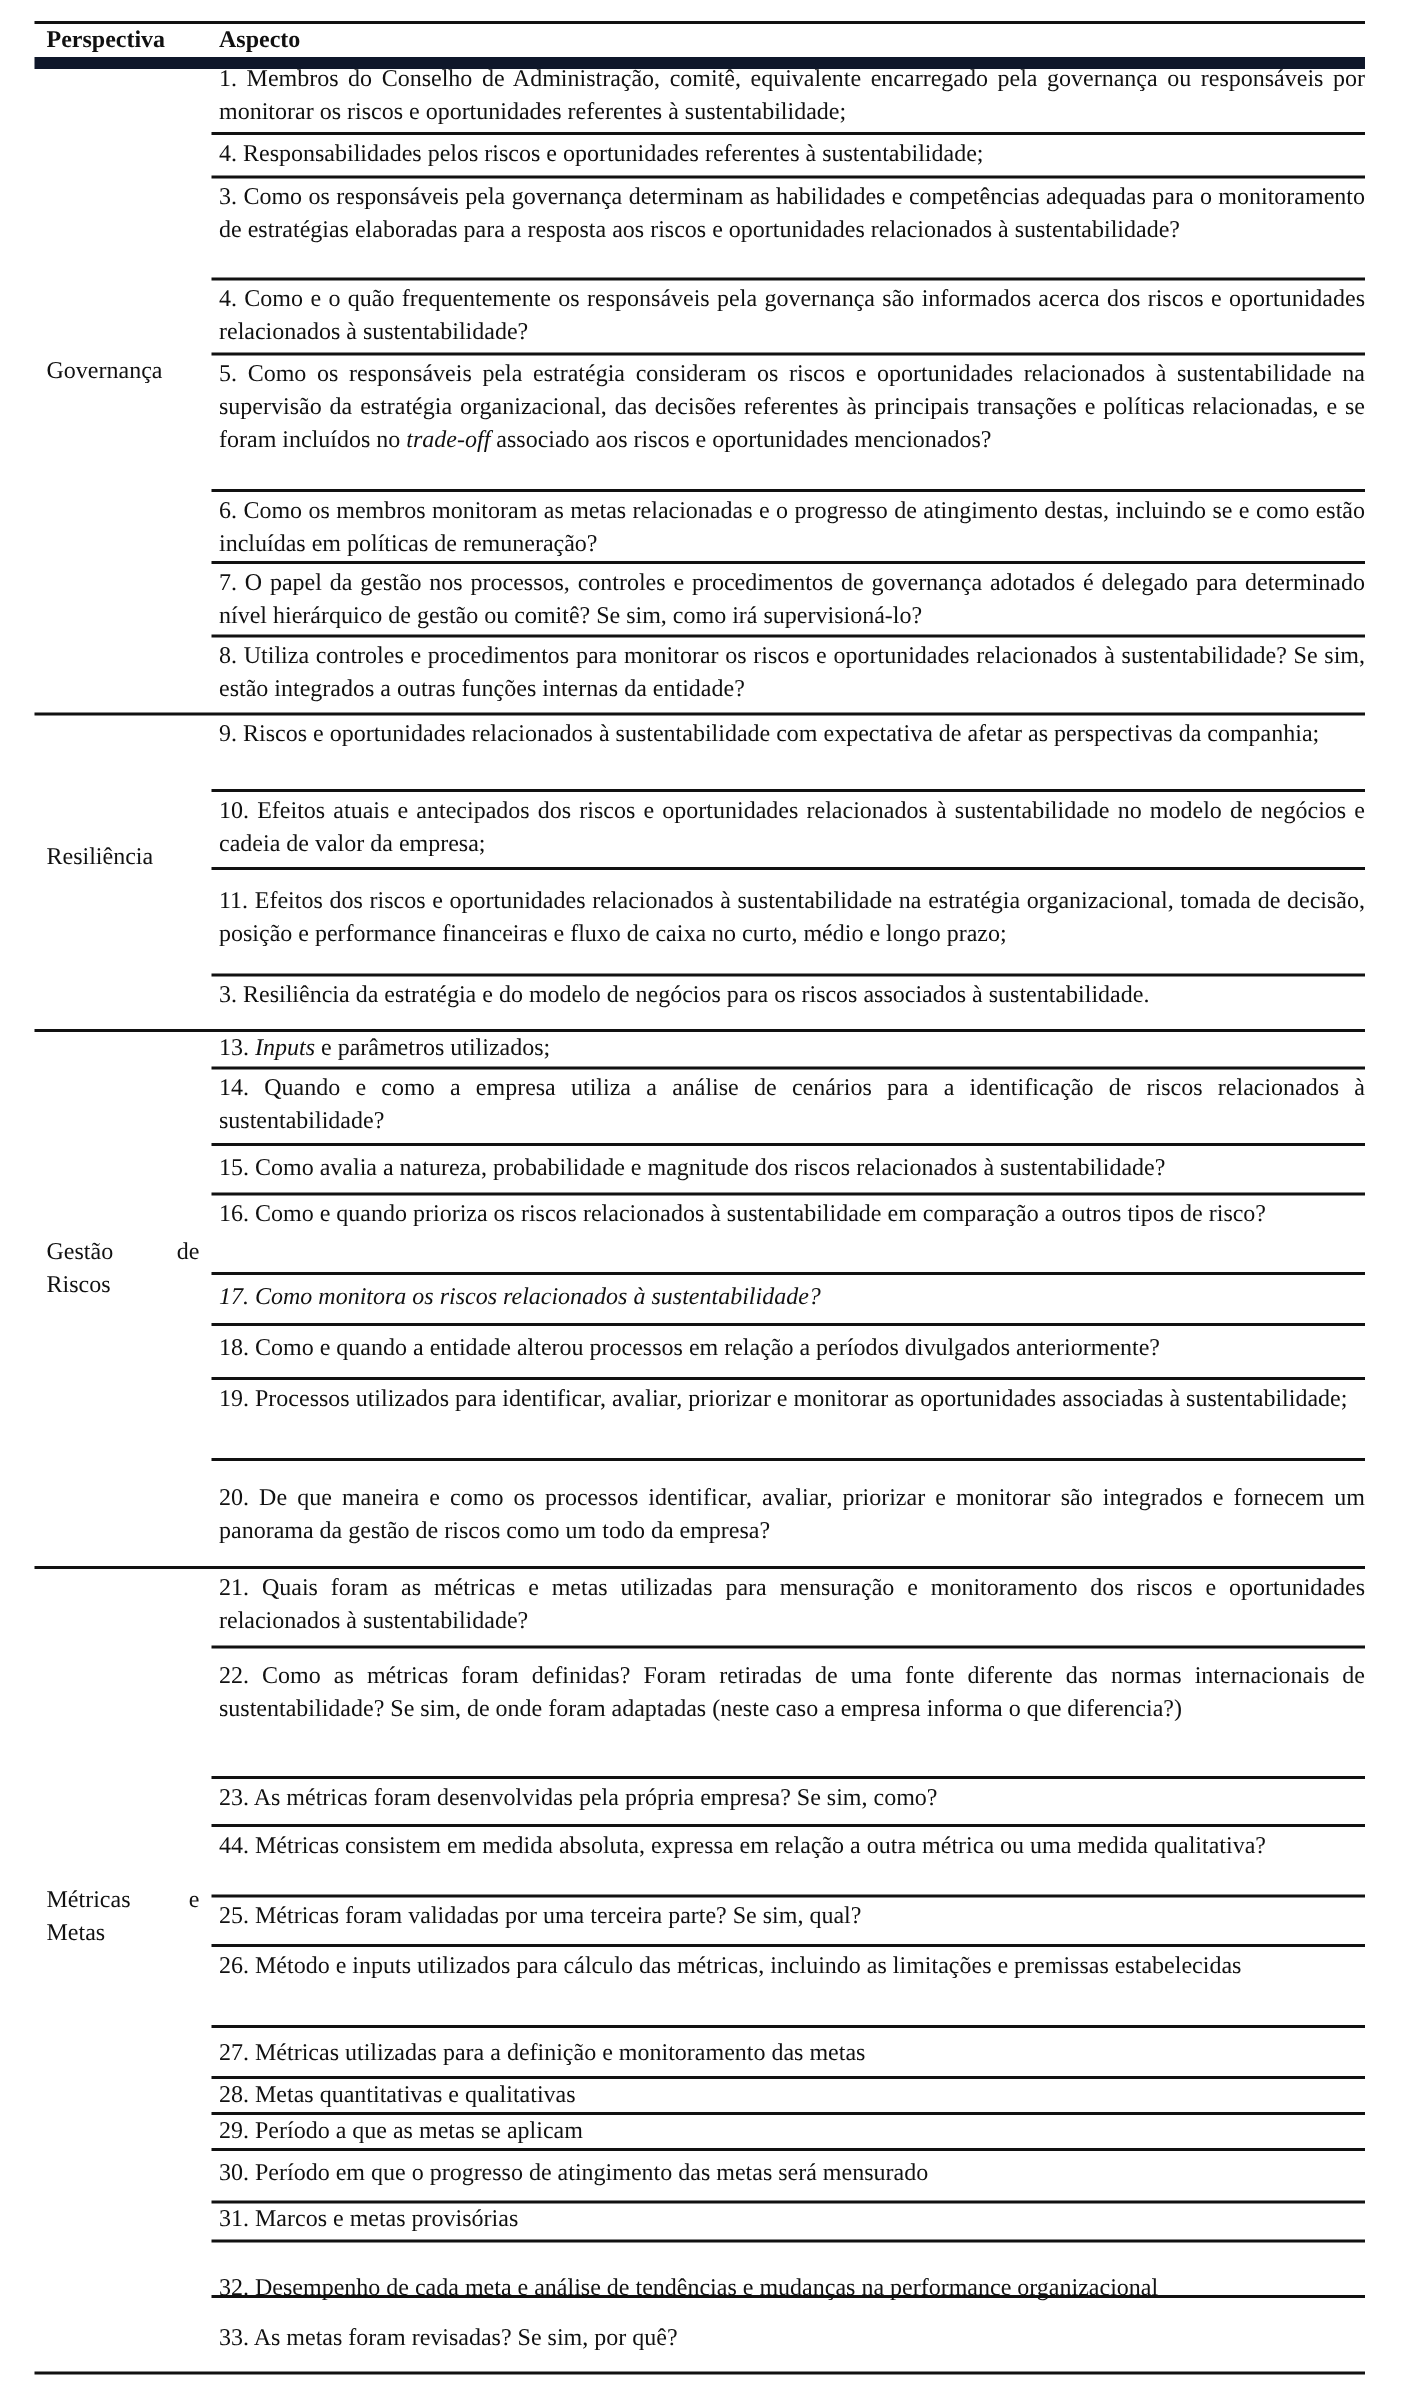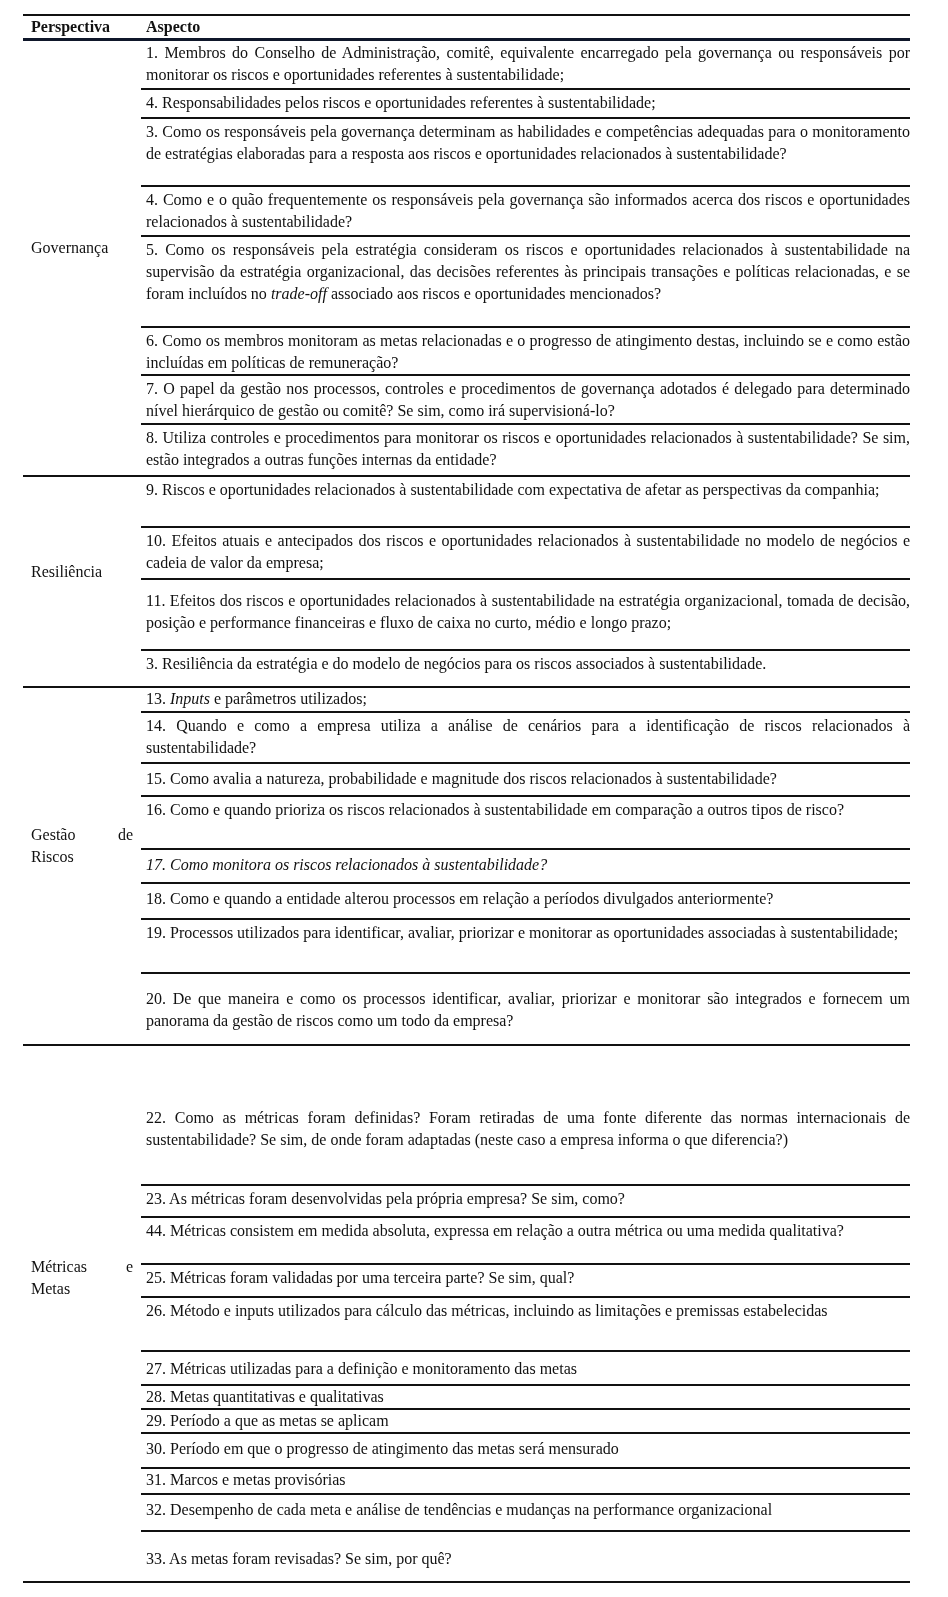--- a/index.html
+++ b/index.html
@@ -1,19 +1,19 @@
 <!DOCTYPE html>
 <html><head>
   <meta charset="utf-8">
   <style>
     html, body { margin: 0; padding: 0; background: #ffffff; }
     body { width: 948px; height: 1597px; position: relative; overflow: hidden;
            font-family: "Liberation Serif", "DejaVu Serif", serif; color: #111; }
     .top-rule { position: absolute; left: 23px; top: 14px; width: 887px; height: 0; border-top: 2px solid #111; }
-    .hdr { position: absolute; left: 23px; top: 16px; width: 887px; height: 22px; border-bottom: 3px solid #0f172a; }
+    .hdr { position: absolute; left: 23px; top: 16px; width: 887px; height: 22px; border-bottom: 8px solid #0f172a; }
     .hdr span { position: absolute; top: 2px; font-weight: bold; font-size: 16px; }
     .hdr .c1 { left: 8px; }
     .hdr .c2 { left: 123px; }
     .group { position: absolute; left: 23px; width: 887px; border-bottom: 2px solid #111; }
     .group-label { position: absolute; left: 8px; width: 102px; font-size: 16px; line-height: 22px; text-align: justify; }
     .row { position: absolute; left: 118px; width: 769px; font-size: 16px; line-height: 22px;
            text-align: justify; box-sizing: border-box; }
     .row.sep { border-bottom: 2px solid #111; }
     .row .txt { display: block; padding-left: 5px; }
     i { font-style: italic; }
@@ -104,20 +104,23 @@
       </div>
     </div>
     <div class="group" style="top: 1046px; height: 535px;">
       <div class="group-label just-wrap" style="top: 210px;">
         <div style="display: flex; justify-content: space-between;">
           <span>Métricas</span>
           <span>e</span>
         </div>
         <div>Metas</div>
       </div>
+      <div class="row sep" style="top: 0px; height: 53px;">
+        <span class="txt" style="padding-top: 2px;">21. Quais foram as métricas e metas utilizadas para mensuração e monitoramento dos riscos e oportunidades relacionados à sustentabilidade?</span>
+      </div>
       <div class="row sep" style="top: 53px; height: 87px;">
         <span class="txt" style="padding-top: 8px;">22. Como as métricas foram definidas? Foram retiradas de uma fonte diferente das normas internacionais de sustentabilidade? Se sim, de onde foram adaptadas (neste caso a empresa informa o que diferencia?)</span>
       </div>
       <div class="row sep" style="top: 140px; height: 32px;">
         <span class="txt" style="padding-top: 2px;">23. As métricas foram desenvolvidas pela própria empresa? Se sim, como?</span>
       </div>
       <div class="row sep" style="top: 172px; height: 47px;">
         <span class="txt" style="padding-top: 2px;">44. Métricas consistem em medida absoluta, expressa em relação a outra métrica ou uma medida qualitativa?</span>
       </div>
       <div class="row sep" style="top: 219px; height: 33px;">
@@ -135,19 +138,19 @@
       <div class="row sep" style="top: 364px; height: 24px;">
         <span class="txt" style="padding-top: 0px;">29. Período a que as metas se aplicam</span>
       </div>
       <div class="row sep" style="top: 388px; height: 35px;">
         <span class="txt" style="padding-top: 4px;">30. Período em que o progresso de atingimento das metas será mensurado</span>
       </div>
       <div class="row sep" style="top: 423px; height: 26px;">
         <span class="txt" style="padding-top: 0px;">31. Marcos e metas provisórias</span>
       </div>
       <div class="row sep" style="top: 449px; height: 37px;">
-        <span class="txt" style="padding-top: 4px;">32. Desempenho de cada meta e análise de tendências e mudanças na performance organizacional</span>
+        <span class="txt" style="padding-top: 20px;">32. Desempenho de cada meta e análise de tendências e mudanças na performance organizacional</span>
       </div>
       <div class="row" style="top: 486px; height: 49px;">
         <span class="txt" style="padding-top: 16px;">33. As metas foram revisadas? Se sim, por quê?</span>
       </div>
     </div>
   </div>
 
 </body></html>

